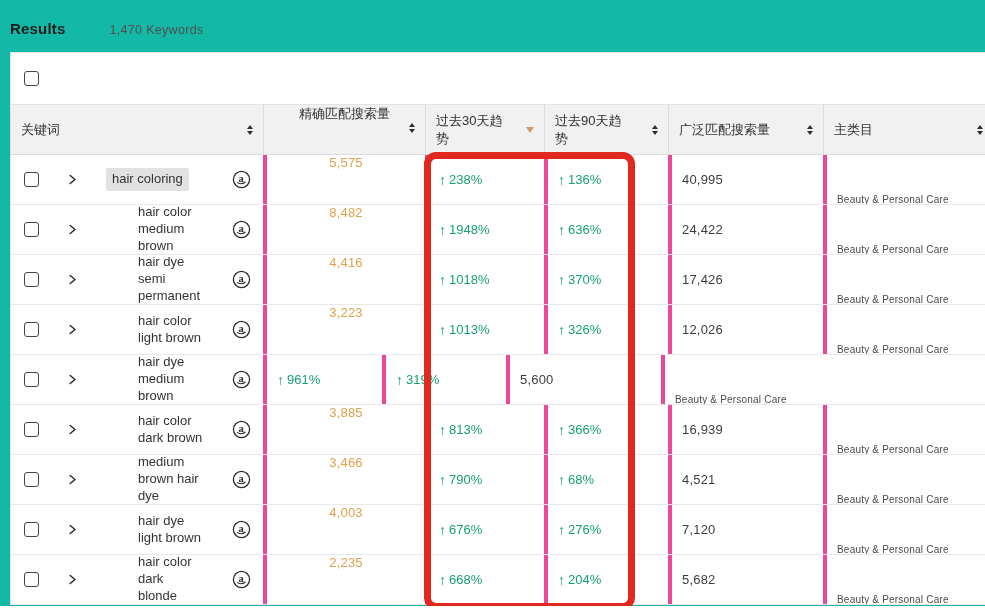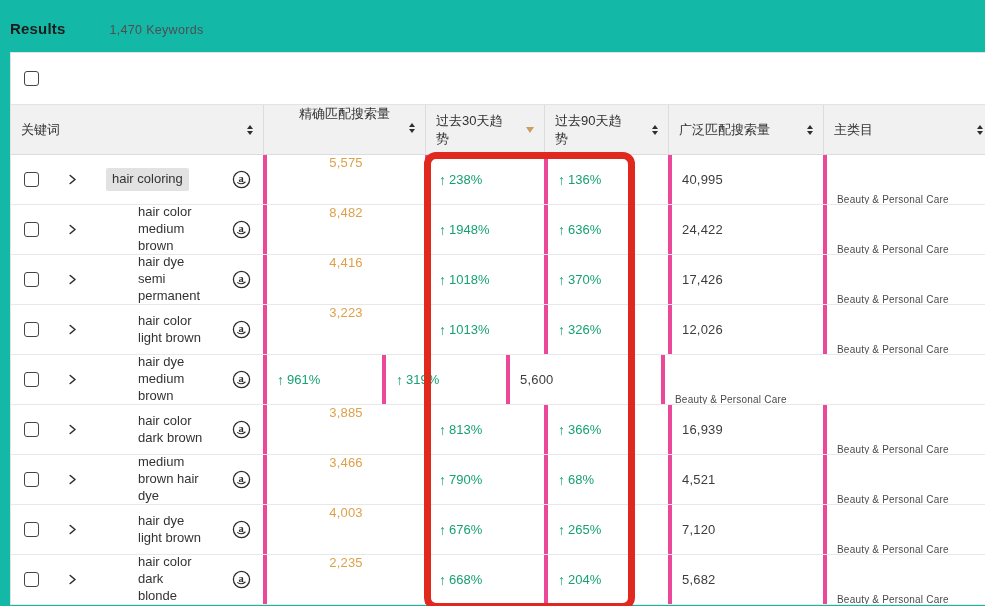--- a/index.html
+++ b/index.html
@@ -433,21 +433,21 @@
     </div>
     <div class="tcell c3">
       <span class="trend">
               <span class="arrow">↑</span>
               <span>676%</span>
             </span>
     </div>
     <div class="tcell c4">
       <span class="trend">
               <span class="arrow">↑</span>
-              <span>265%</span>
+              <span>276%</span>
             </span>
     </div>
     <div class="tcell c5">
       <span class="val-broad">7,120</span>
     </div>
     <div class="tcell c6">
       <span class="cat">Beauty &amp; Personal Care</span>
     </div>
   </div>
 

